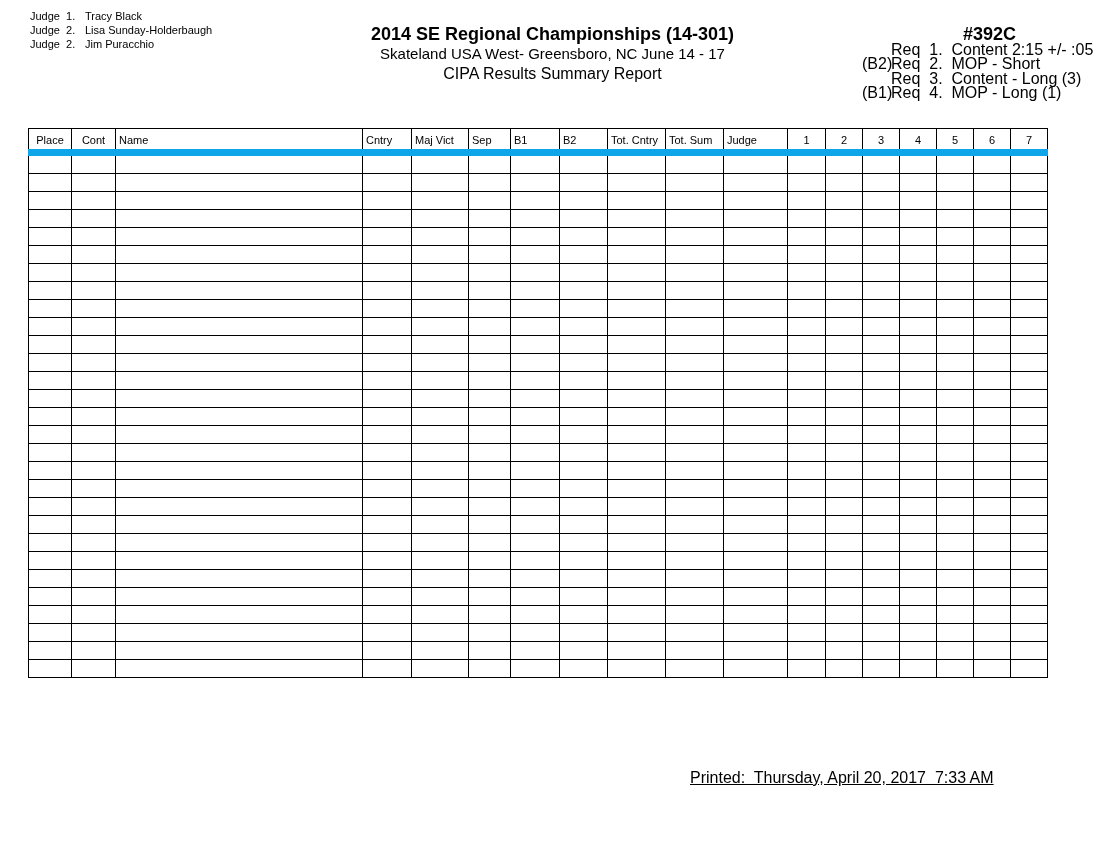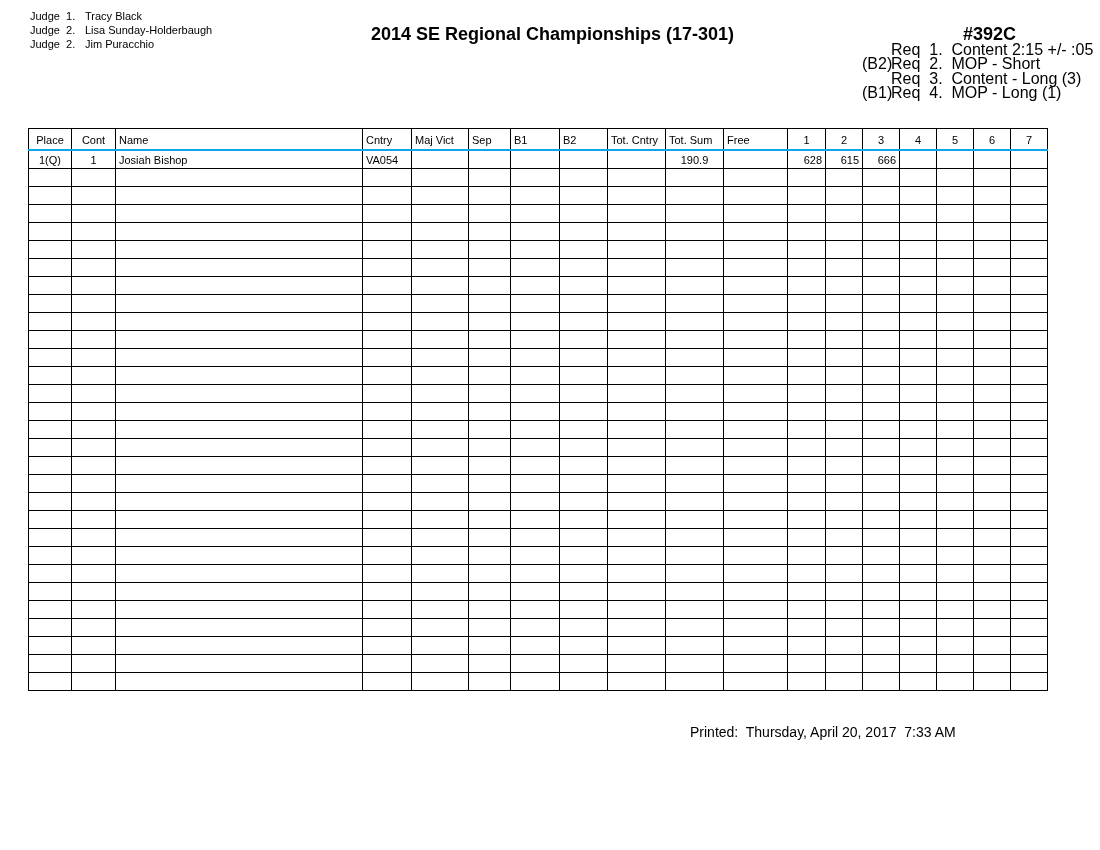--- a/index.html
+++ b/index.html
@@ -11,36 +11,38 @@
   .t1 { font-size: 18px; font-weight: bold; line-height: 22px; }
   .t2 { font-size: 15px; line-height: 18px; }
   .t3 { font-size: 19px; font-weight: bold; line-height: 25px; }
   .t4 { font-size: 16px; line-height: 22px; }
   .event-code { position: absolute; left: 963px; top: 24px; font-size: 18px; font-weight: bold; }
   .reqs { position: absolute; left: 862px; top: 43px; font-size: 16px; line-height: 14.3px; }
   .reqs .req { white-space: pre; }
   .reqs .pre { display: inline-block; width: 29px; }
   table.results { position: absolute; left: 28px; top: 128px; border-collapse: collapse; table-layout: fixed; font-size: 11px; }
   table.results th, table.results td { border: 1.5px solid #000; padding: 0 3px; height: 17px; white-space: nowrap; overflow: hidden; font-weight: normal; }
-  table.results thead th { height: 18px; border-bottom: 2px solid #0ea5e9; text-align: left; padding-top: 2px; }
+  table.results thead th { height: 18px; border-bottom: 7px solid #0ea5e9; text-align: left; padding-top: 2px; }
   table.results th.c, table.results td.c { text-align: center; }
   table.results td.r { text-align: right; }
-  .printed { position: absolute; left: 690px; top: 724px; font-size: 14px; white-space: pre; }
+  .printed { position: absolute; left: 690px; top: 769px; font-size: 16px; white-space: pre; text-decoration: underline; }
 </style>
 </head>
 <body>
 
 <div class="judges">
   <div class="row"><span class="lbl">Judge  1.</span><span>Tracy Black</span></div>
   <div class="row"><span class="lbl">Judge  2.</span><span>Lisa Sunday-Holderbaugh</span></div>
   <div class="row"><span class="lbl">Judge  2.</span><span>Jim Puracchio</span></div>
 </div>
 
 <div class="title-block">
-  <div class="t1">2014 SE Regional Championships (17-301)</div>
+  <div class="t1">2014 SE Regional Championships (14-301)</div>
+  <div class="t2">Skateland USA West- Greensboro, NC  June 14 - 17</div>
+  <div class="t4">CIPA Results Summary Report</div>
 </div>
 
 <div class="event-code">#392C</div>
 
 <div class="reqs">
   <div class="req"><span class="pre"></span><span>Req  1.  Content 2:15 +/- :05</span></div>
   <div class="req"><span class="pre">(B2)</span><span>Req  2.  MOP - Short</span></div>
   <div class="req"><span class="pre"></span><span>Req  3.  Content - Long (3)</span></div>
   <div class="req"><span class="pre">(B1)</span><span>Req  4.  MOP - Long (1)</span></div>
 </div>
@@ -71,51 +73,31 @@
       <th class="c">Place</th>
       <th class="c">Cont</th>
       <th>Name</th>
       <th>Cntry</th>
       <th>Maj Vict</th>
       <th>Sep</th>
       <th>B1</th>
       <th>B2</th>
       <th>Tot. Cntry</th>
       <th>Tot. Sum</th>
-      <th>Free</th>
+      <th>Judge</th>
       <th class="c">1</th>
       <th class="c">2</th>
       <th class="c">3</th>
       <th class="c">4</th>
       <th class="c">5</th>
       <th class="c">6</th>
       <th class="c">7</th>
     </tr>
   </thead>
   <tbody id="results-body">
-    <tr>
-      <td class="c">1(Q)</td>
-      <td class="c">1</td>
-      <td>Josiah Bishop</td>
-      <td>VA054</td>
-      <td></td>
-      <td></td>
-      <td></td>
-      <td></td>
-      <td></td>
-      <td class="c">190.9</td>
-      <td></td>
-      <td class="r">628</td>
-      <td class="r">615</td>
-      <td class="r">666</td>
-      <td class="r"></td>
-      <td class="r"></td>
-      <td class="r"></td>
-      <td class="r"></td>
-    </tr>
   <tr>
         <td></td>
         <td></td>
         <td></td>
         <td></td>
         <td></td>
         <td></td>
         <td></td>
         <td></td>
         <td></td>

